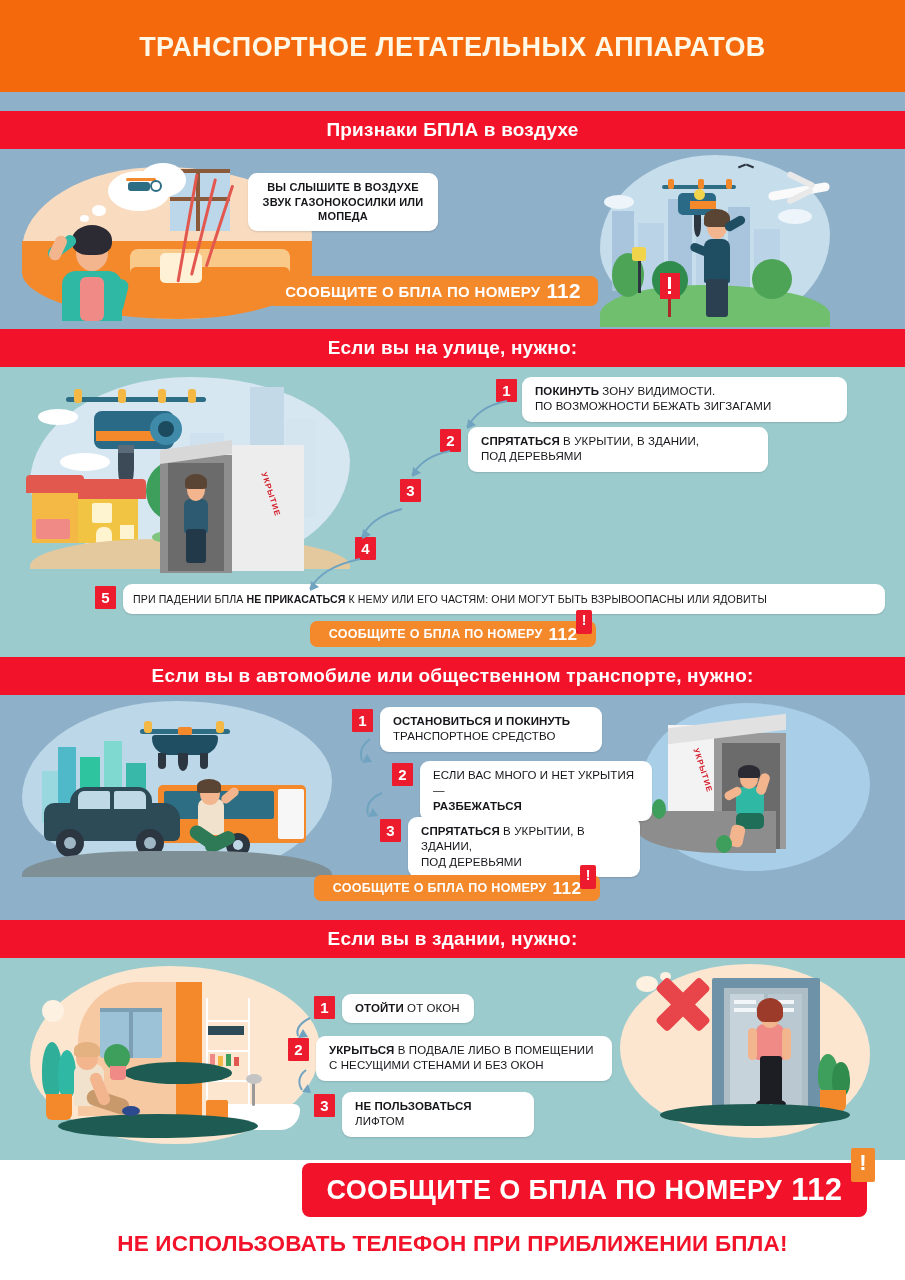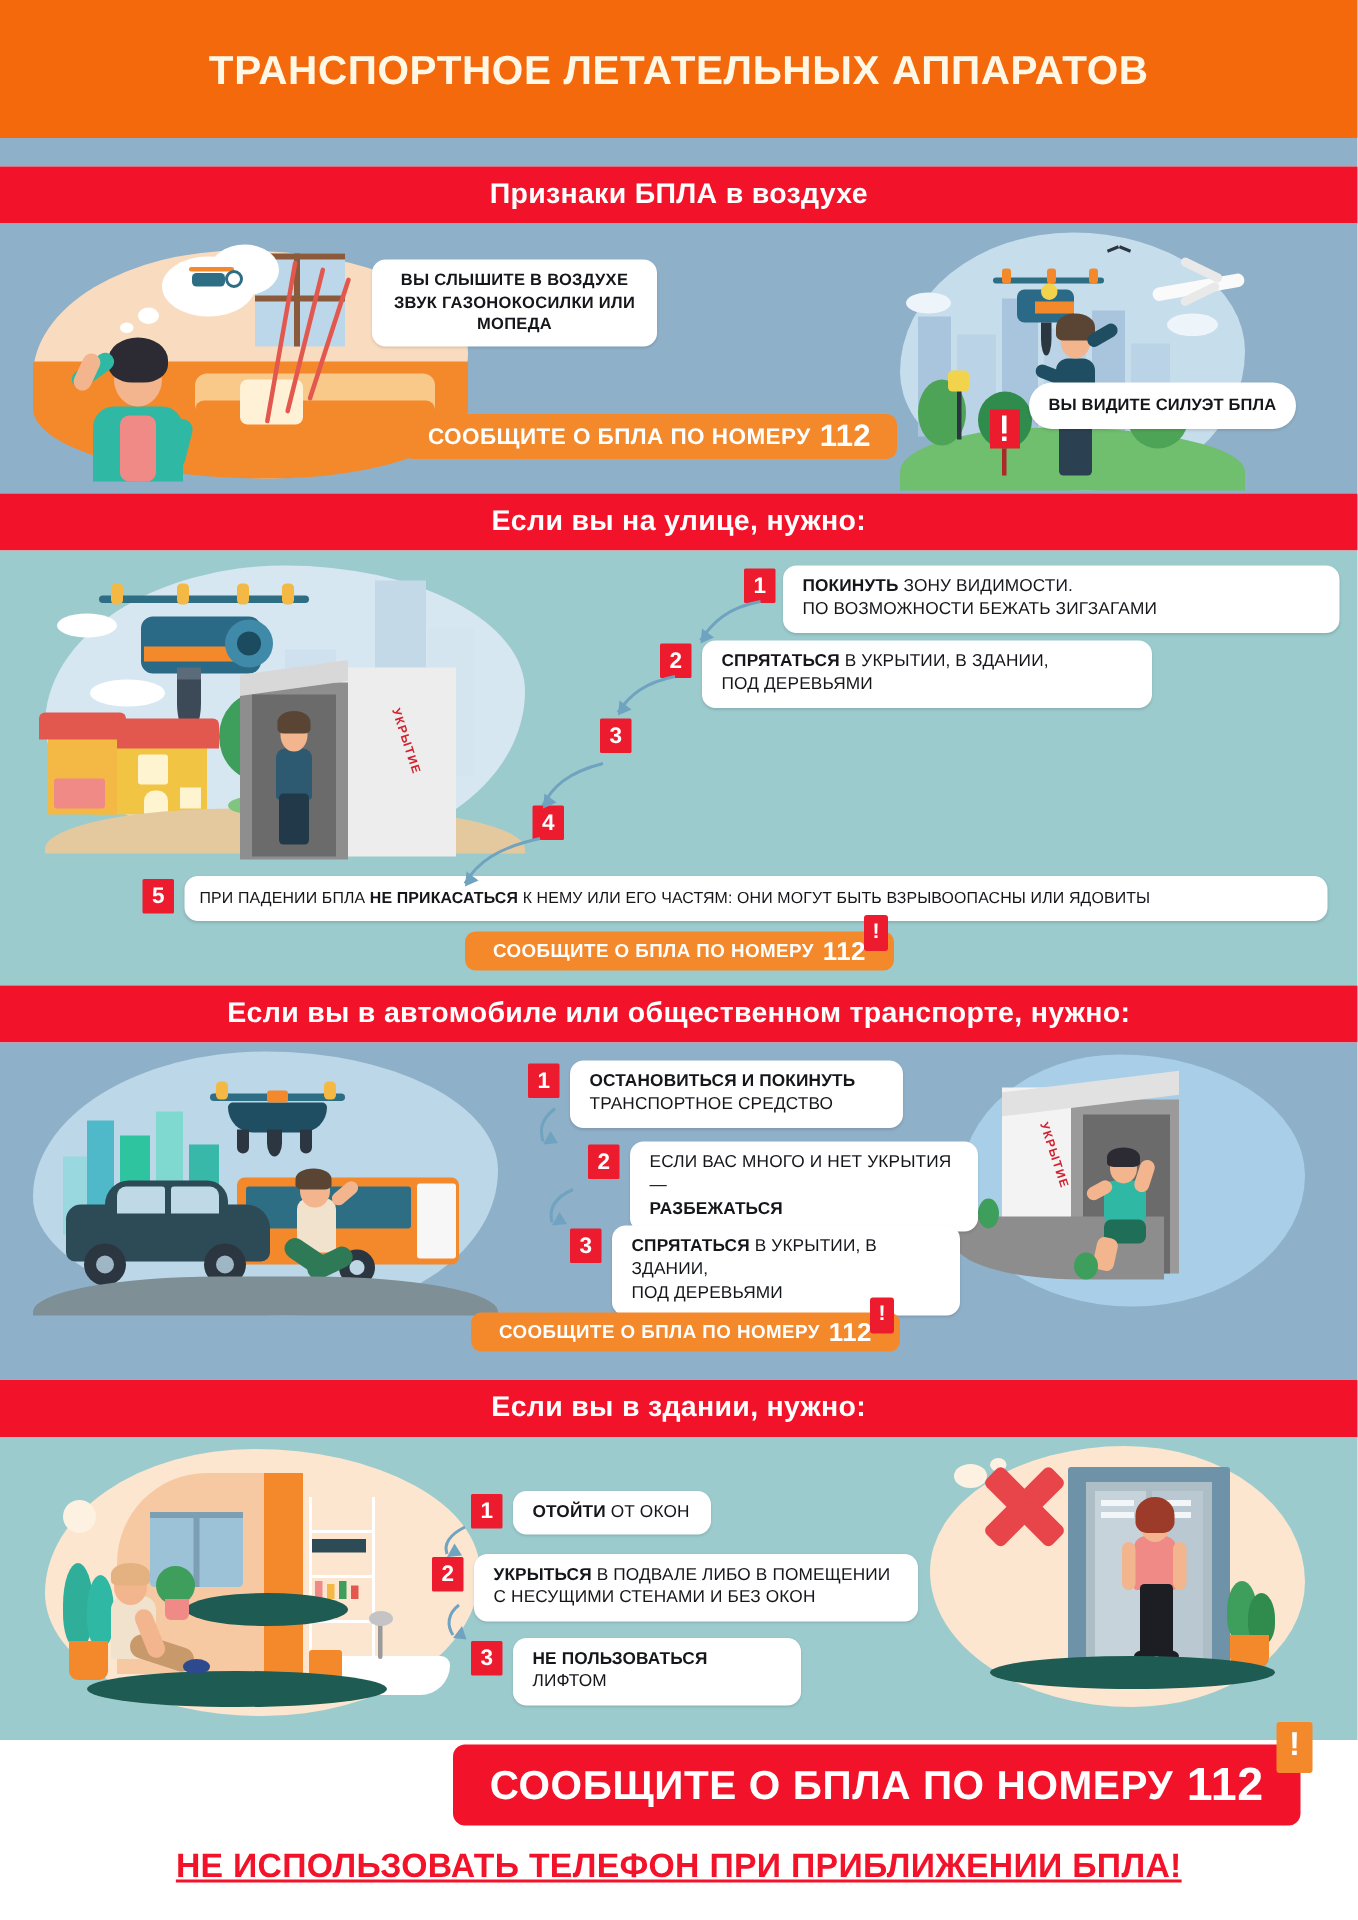--- a/index.html
+++ b/index.html
@@ -192,21 +192,20 @@
       <div class="circ" style="left:704px;top:60px;width:26px;height:18px;background:#5A4434;border-radius:50% 50% 20% 20%;"></div>
       <div class="sq" style="left:724px;top:70px;width:22px;height:9px;background:#1F4E62;border-radius:5px;transform:rotate(-30deg);"></div>
       <div class="sq" style="left:690px;top:96px;width:20px;height:9px;background:#1F4E62;border-radius:5px;transform:rotate(22deg);"></div>
 
       <div class="sq" style="left:660px;top:124px;width:20px;height:26px;background:#EC1C2E;"></div>
       <div class="sq" style="left:668px;top:128px;width:3px;height:12px;background:#fff;"></div>
       <div class="sq" style="left:668px;top:142px;width:3px;height:3px;background:#fff;"></div>
       <div class="sq" style="left:668px;top:150px;width:3px;height:18px;background:#AA2A2A;"></div>
     </div>
 
-    <div class="bubble" style="left:686px;top:106px;width:auto;font-weight:bold;font-size:11px;padding:8px 13px;border-radius:18px;">ВЫ ВИДИТЕ СИЛУЭТ БПЛА</div>
 
     <div class="cta" style="left:268px;top:127px;width:330px;height:30px;font-size:15px;">
       <span>СООБЩИТЕ О БПЛА ПО НОМЕРУ</span>
       <span class="big">112</span>
     </div>
   </div>
 
   <div class="bar" style="top:329px;">
     <span>Если вы на улице, нужно:</span>
   </div>
@@ -258,21 +257,21 @@
       <div class="sq" style="left:168px;top:96px;width:56px;height:108px;background:#6B6B6B;"></div>
       <div class="shelterword" style="left:268px;top:104px;">УКРЫТИЕ</div>
 
       <div class="sq" style="left:184px;top:132px;width:24px;height:34px;background:#2D5A70;border-radius:6px 6px 2px 2px;"></div>
       <div class="sq" style="left:186px;top:162px;width:20px;height:34px;background:#22394A;border-radius:3px;"></div>
       <div class="circ" style="left:187px;top:112px;width:18px;height:22px;background:#F2B58E;"></div>
       <div class="circ" style="left:185px;top:107px;width:22px;height:15px;background:#5A4434;border-radius:50% 50% 20% 20%;"></div>
     </div>
 
     <div class="num" style="left:496px;top:12px;">1</div>
-    <div class="bubble" style="left:522px;top:10px;width:371px;">
+    <div class="bubble" style="left:522px;top:10px;width:325px;">
       <b>ПОКИНУТЬ</b><span> ЗОНУ ВИДИМОСТИ.</span><br>
       <span>ПО ВОЗМОЖНОСТИ БЕЖАТЬ ЗИГЗАГАМИ</span>
     </div>
 
     <div class="num" style="left:440px;top:62px;">2</div>
     <div class="bubble" style="left:468px;top:60px;width:300px;">
       <b>СПРЯТАТЬСЯ</b><span> В УКРЫТИИ, В ЗДАНИИ,</span><br>
       <span>ПОД ДЕРЕВЬЯМИ</span>
     </div>
 
@@ -518,15 +517,15 @@
       <path d="M10 24 l6 -8 l3 9 z" fill="#6FA3C0"></path>
     </svg>
   </div>
 
   <div class="footer-cta" style="left:302px;top:1163px;width:565px;height:54px;">
     <span>СООБЩИТЕ О БПЛА ПО НОМЕРУ</span>
     <span class="big">112</span>
   </div>
   <div class="excl" style="left:851px;top:1148px;width:24px;height:34px;font-size:22px;padding-top:2px;">!</div>
 
-  <div class="footer-note" style="top:1231px;text-decoration:underline;">НЕ ИСПОЛЬЗОВАТЬ ТЕЛЕФОН ПРИ ПРИБЛИЖЕНИИ БПЛА!</div>
+  <div class="footer-note" style="top:1231px;">НЕ ИСПОЛЬЗОВАТЬ ТЕЛЕФОН ПРИ ПРИБЛИЖЕНИИ БПЛА!</div>
 
 </div>
 
 </body></html>

